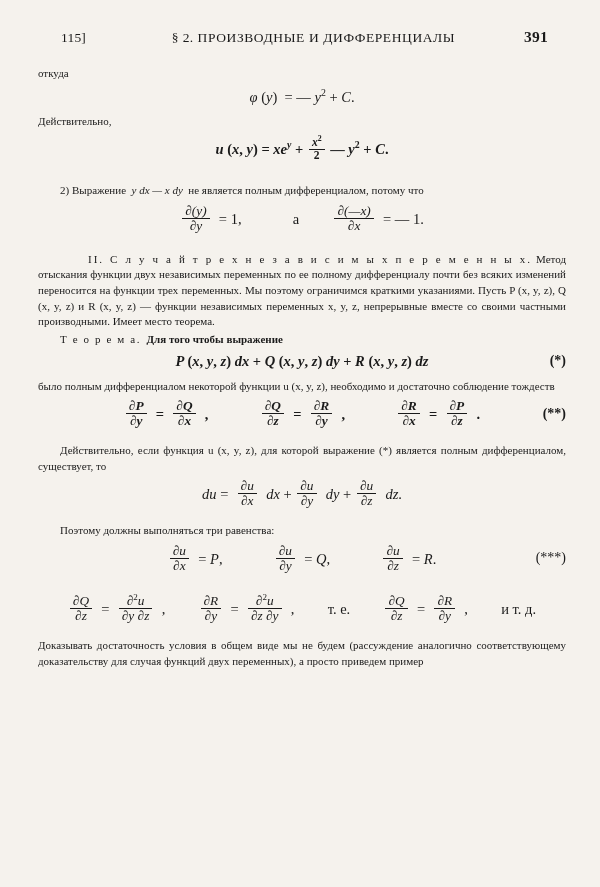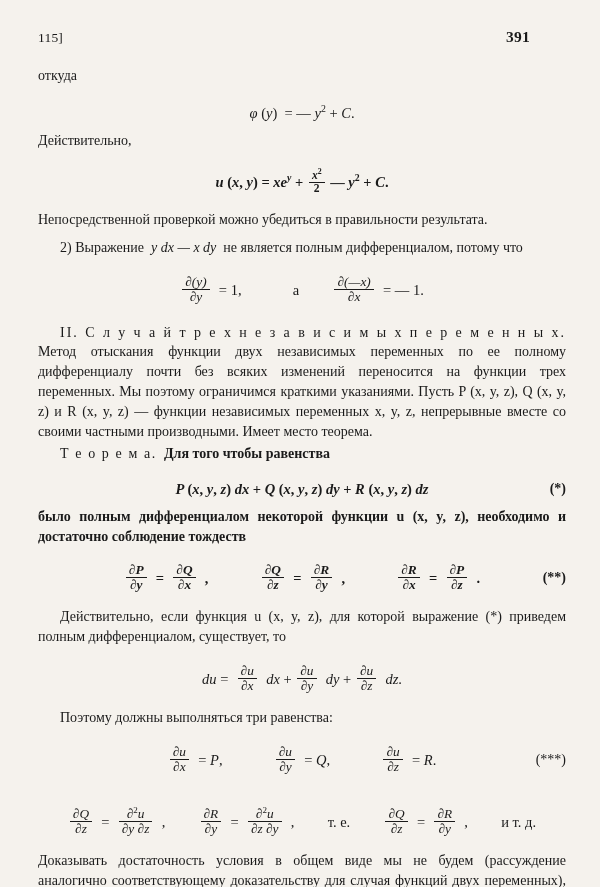--- a/index.html
+++ b/index.html
@@ -29,61 +29,62 @@
     width: 528px;
   }
   
   .header {
     display: flex;
     align-items: baseline;
     justify-content: space-between;
     font-size: 13.5px;
     margin-bottom: 20px;
     letter-spacing: 0.2px;
+    margin-left: 23px;
   }
   .header .folio-left {
     font-size: 13.5px;
     width: 60px;
   }
   .header .runhead {
     flex: 1;
     text-align: center;
     font-variant: small-caps;
     letter-spacing: 0.6px;
     font-size: 13.5px;
     white-space: nowrap;
   }
   .header .runhead .sec {
     letter-spacing: 0.4px;
   }
   .header .folio-right {
     width: 60px;
-    text-align: left;
+    text-align: center;
     font-size: 15.5px;
     font-weight: bold;
   }
 
   p.body-text {
-    font-size: 14px;
+    font-size: 11px;
     line-height: 1.42;
     margin: 0 0 2px 0;
     text-align: justify;
     text-justify: inter-word;
     hyphens: manual;
   }
   p.indent {
     text-indent: 22px;
   }
   .gap-sm { height: 6px; }
   .gap-md { height: 10px; }
 
   
   .formula {
     text-align: center;
-    margin: 17px 0 9px 0;
+    margin: 5px 0 9px 0;
     font-size: 14.5px;
     font-style: italic;
     position: relative;
   }
   .formula .tagr {
     position: absolute;
     right: 0;
     top: 50%;
     transform: translateY(-50%);
     font-style: normal;
@@ -113,54 +114,57 @@
   .frac .den {
     display: block;
     padding: 0 3px;
   }
   .frac.small {
     font-size: 0.8em;
     vertical-align: -0.45em;
   }
   sup.sup { font-size: 0.68em; vertical-align: super; }
 
-  .spaced { letter-spacing: 2px; }
+  .spaced { letter-spacing: 2px; margin-left: 28px; }
 
   .theorem-label { letter-spacing: 1.6px; margin-top: 36px; }
 
   .wide-space { display: inline-block; width: 26px; }
   .wide-space-lg { display: inline-block; width: 44px; }
 </style>
 </head>
 <body>
 
 <div class="page">
   <div class="content">
 
     <div class="header">
       <div class="folio-left">115]</div>
+      <div class="runhead">
+        <span class="sec">§ 2.</span>
+        <span>ПРОИЗВОДНЫЕ И ДИФФЕРЕНЦИАЛЫ</span>
+      </div>
       <div class="folio-right">391</div>
     </div>
 
     <p class="body-text">откуда</p>
 
     <div class="formula">
       <span class="it">φ</span> <span class="rm">(</span><span class="it">y</span><span class="rm">)</span>
       <span class="rm">&nbsp;=&nbsp;—&nbsp;</span><span class="it">y</span><sup class="sup rm">2</sup><span class="rm">&nbsp;+&nbsp;</span><span class="it">C</span><span class="rm">.</span>
     </div>
 
     <p class="body-text">Действительно,</p>
 
     <div class="formula">
       <span class="it bd">u</span> <span class="bd rm">(</span><span class="it bd">x</span><span class="bd rm">,&nbsp;</span><span class="it bd">y</span><span class="bd rm">)&nbsp;=&nbsp;</span><span class="it bd">xe</span><sup class="sup it bd">y</sup><span class="bd rm">&nbsp;+&nbsp;</span><span class="frac small bd"><span class="num it">x<sup class="sup rm">2</sup></span><span class="den rm">2</span></span><span class="bd rm">&nbsp;—&nbsp;</span><span class="it bd">y</span><sup class="sup rm bd">2</sup><span class="bd rm">&nbsp;+&nbsp;</span><span class="it bd">C</span><span class="bd rm">.</span>
     </div>
 
     <div class="gap-sm"></div>
 
-    <p class="body-text">Непосредственной проверкой можно убедиться в правильности результата.</p>
 
     <div class="gap-sm"></div>
 
     <p class="body-text indent">
       <span>2) Выражение</span>
       <span class="it">&nbsp;y dx — x dy&nbsp;</span>
       <span>не является полным дифференциалом, потому что</span>
     </p>
 
     <div class="formula">
@@ -175,29 +179,29 @@
 
     <div class="gap-md"></div>
 
     <p class="body-text indent">
       <span class="spaced">II. С л у ч а й   т р е х   н е з а в и с и м ы х   п е р е м е н н ы х.</span>
       <span>Метод отыскания функции двух независимых переменных по ее полному дифференциалу почти без всяких изменений переносится на функции трех переменных. Мы поэтому ограничимся краткими указаниями. Пусть P (x, y, z), Q (x, y, z) и R (x, y, z) — функции независимых переменных x, y, z, непрерывные вместе со своими частными производными. Имеет место теорема.</span>
     </p>
 
     <p class="body-text indent">
       <span class="theorem-label">Т е о р е м а.</span>
-      <span class="bd">&nbsp;</span><span class="bd">Для того чтобы равенства</span>
+      <span class="bd">&nbsp;</span><span class="bd">Для того чтобы выражение</span>
     </p>
 
     <div class="formula bold-formula">
       <span class="it bd">P</span> <span class="bd rm">(</span><span class="it bd">x</span><span class="bd rm">,&nbsp;</span><span class="it bd">y</span><span class="bd rm">,&nbsp;</span><span class="it bd">z</span><span class="bd rm">)&nbsp;</span><span class="it bd">dx</span><span class="bd rm">&nbsp;+&nbsp;</span><span class="it bd">Q</span> <span class="bd rm">(</span><span class="it bd">x</span><span class="bd rm">,&nbsp;</span><span class="it bd">y</span><span class="bd rm">,&nbsp;</span><span class="it bd">z</span><span class="bd rm">)&nbsp;</span><span class="it bd">dy</span><span class="bd rm">&nbsp;+&nbsp;</span><span class="it bd">R</span> <span class="bd rm">(</span><span class="it bd">x</span><span class="bd rm">,&nbsp;</span><span class="it bd">y</span><span class="bd rm">,&nbsp;</span><span class="it bd">z</span><span class="bd rm">)&nbsp;</span><span class="it bd">dz</span>
       <span class="tagr">(*)</span>
     </div>
 
-    <p class="body-text" style="font-weight:bold;">было полным дифференциалом некоторой функции u (x, y, z), необходимо и достаточно соблюдение тождеств</p>
+    <p class="body-text" style="font-weight:normal;">было полным дифференциалом некоторой функции u (x, y, z), необходимо и достаточно соблюдение тождеств</p>
 
     <div class="formula bold-formula">
       <span class="frac bd"><span class="num it">∂P</span><span class="den it">∂y</span></span>
       <span class="bd rm">&nbsp;=&nbsp;</span>
       <span class="frac bd"><span class="num it">∂Q</span><span class="den it">∂x</span></span>
       <span class="bd rm">&nbsp;,</span>
       <span class="wide-space-lg"></span>
       <span class="frac bd"><span class="num it">∂Q</span><span class="den it">∂z</span></span>
       <span class="bd rm">&nbsp;=&nbsp;</span>
       <span class="frac bd"><span class="num it">∂R</span><span class="den it">∂y</span></span>
@@ -205,21 +209,21 @@
       <span class="wide-space-lg"></span>
       <span class="frac bd"><span class="num it">∂R</span><span class="den it">∂x</span></span>
       <span class="bd rm">&nbsp;=&nbsp;</span>
       <span class="frac bd"><span class="num it">∂P</span><span class="den it">∂z</span></span>
       <span class="bd rm">&nbsp;.</span>
       <span class="tagr">(**)</span>
     </div>
 
     <div class="gap-sm"></div>
 
-    <p class="body-text indent">Действительно, если функция u (x, y, z), для которой выражение (*) приведем полным дифференциалом, существует, то</p>
+    <p class="body-text indent">Действительно, если функция u (x, y, z), для которой выражение (*) является полным дифференциалом, существует, то</p>
 
     <div class="formula">
       <span class="it">du</span><span class="rm">&nbsp;=&nbsp;</span>
       <span class="frac"><span class="num it">∂u</span><span class="den it">∂x</span></span>
       <span class="it">&nbsp;dx&nbsp;</span><span class="rm">+</span>
       <span class="frac"><span class="num it">∂u</span><span class="den it">∂y</span></span>
       <span class="it">&nbsp;dy&nbsp;</span><span class="rm">+</span>
       <span class="frac"><span class="num it">∂u</span><span class="den it">∂z</span></span>
       <span class="it">&nbsp;dz</span><span class="rm">.</span>
     </div>

